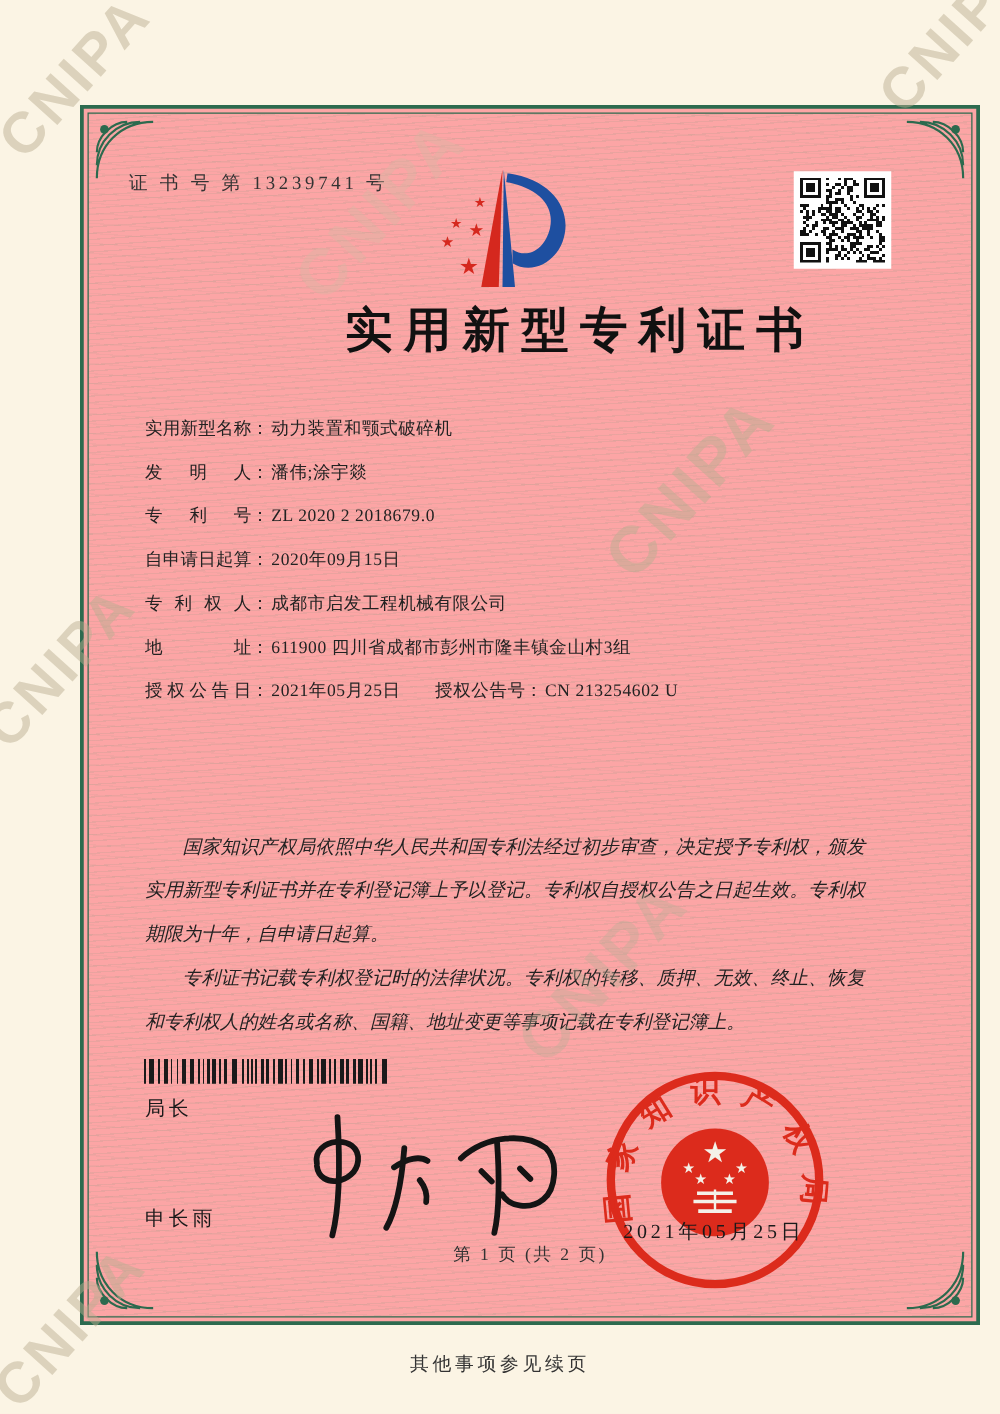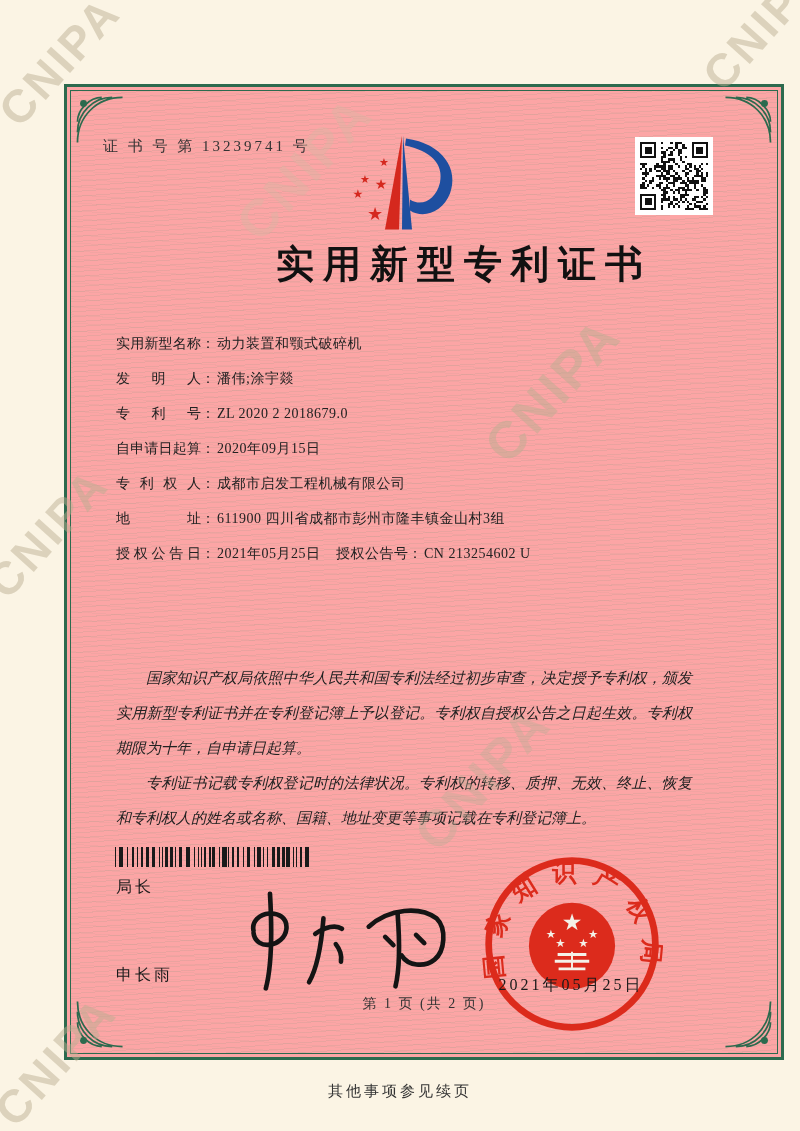--- a/index.html
+++ b/index.html
@@ -34,21 +34,21 @@
   .logo svg{width:100%;height:100%;display:block;}
   .title{position:absolute;left:0;top:152px;width:100%;text-align:center;
          font-size:38px;font-weight:700;letter-spacing:9px;color:#111;margin-left:40px;}
 
   .fields{position:absolute;left:49px;top:250px;width:590px;display:flex;flex-direction:column;gap:21px;
           font-size:14px;color:#222;}
   .frow{white-space:nowrap;line-height:1;}
   .flabel{display:inline-block;width:85px;text-align:justify;text-align-last:justify;vertical-align:bottom;}
   .fcolon{display:inline-block;}
   .fvalue{margin-left:2px;letter-spacing:.5px;}
-  .pair2{margin-left:12px;}
+  .pair2{margin-left:24px;}
   .pair2 .flabel{width:72px;}
 
   .paras{position:absolute;left:49px;top:574px;width:576px;font-size:15px;line-height:35px;
          text-align:justify;color:#222;font-style:italic;}
   .paras p{margin:0;text-indent:2em;}
 
   .barcode{position:absolute;left:46px;top:760px;width:205px;height:20px;}
   .barcode svg{width:100%;height:100%;display:block;shape-rendering:crispEdges;}
 
   .signer-title{position:absolute;left:49px;top:790px;font:400 16px "Liberation Sans","DejaVu Sans",sans-serif;

